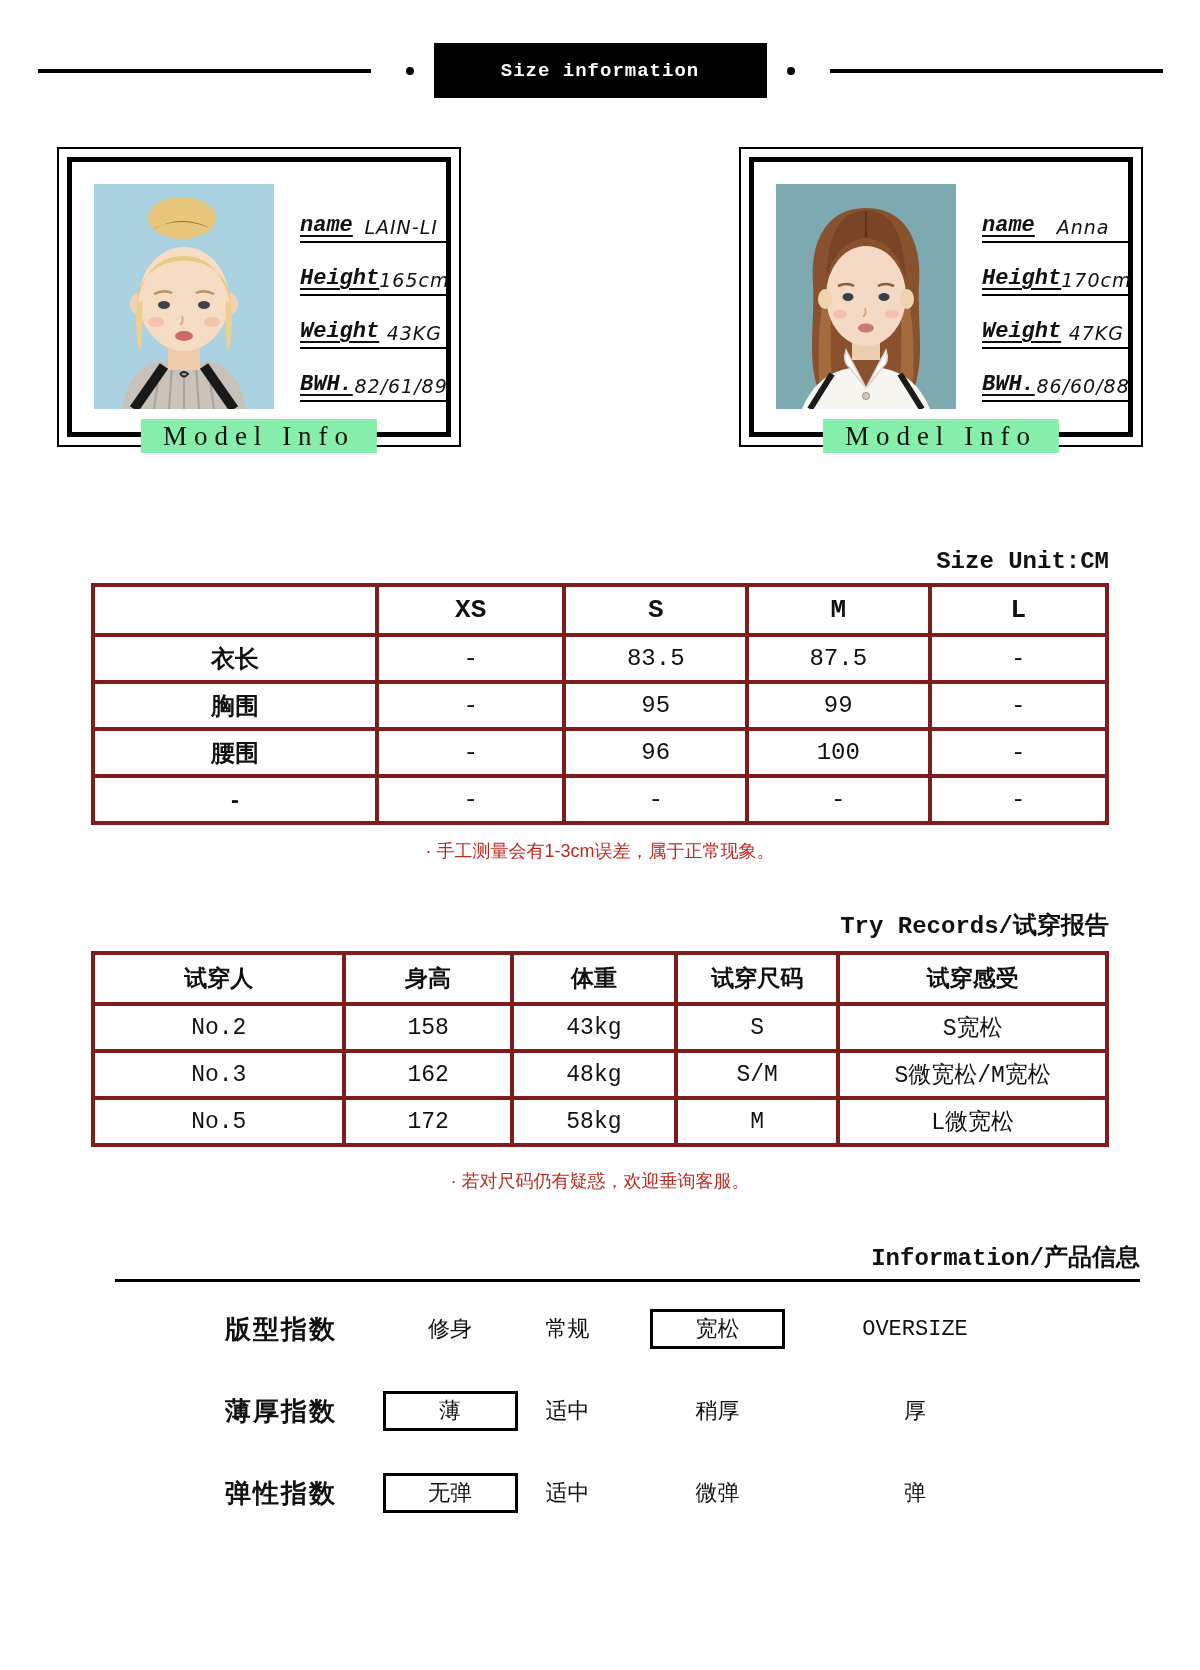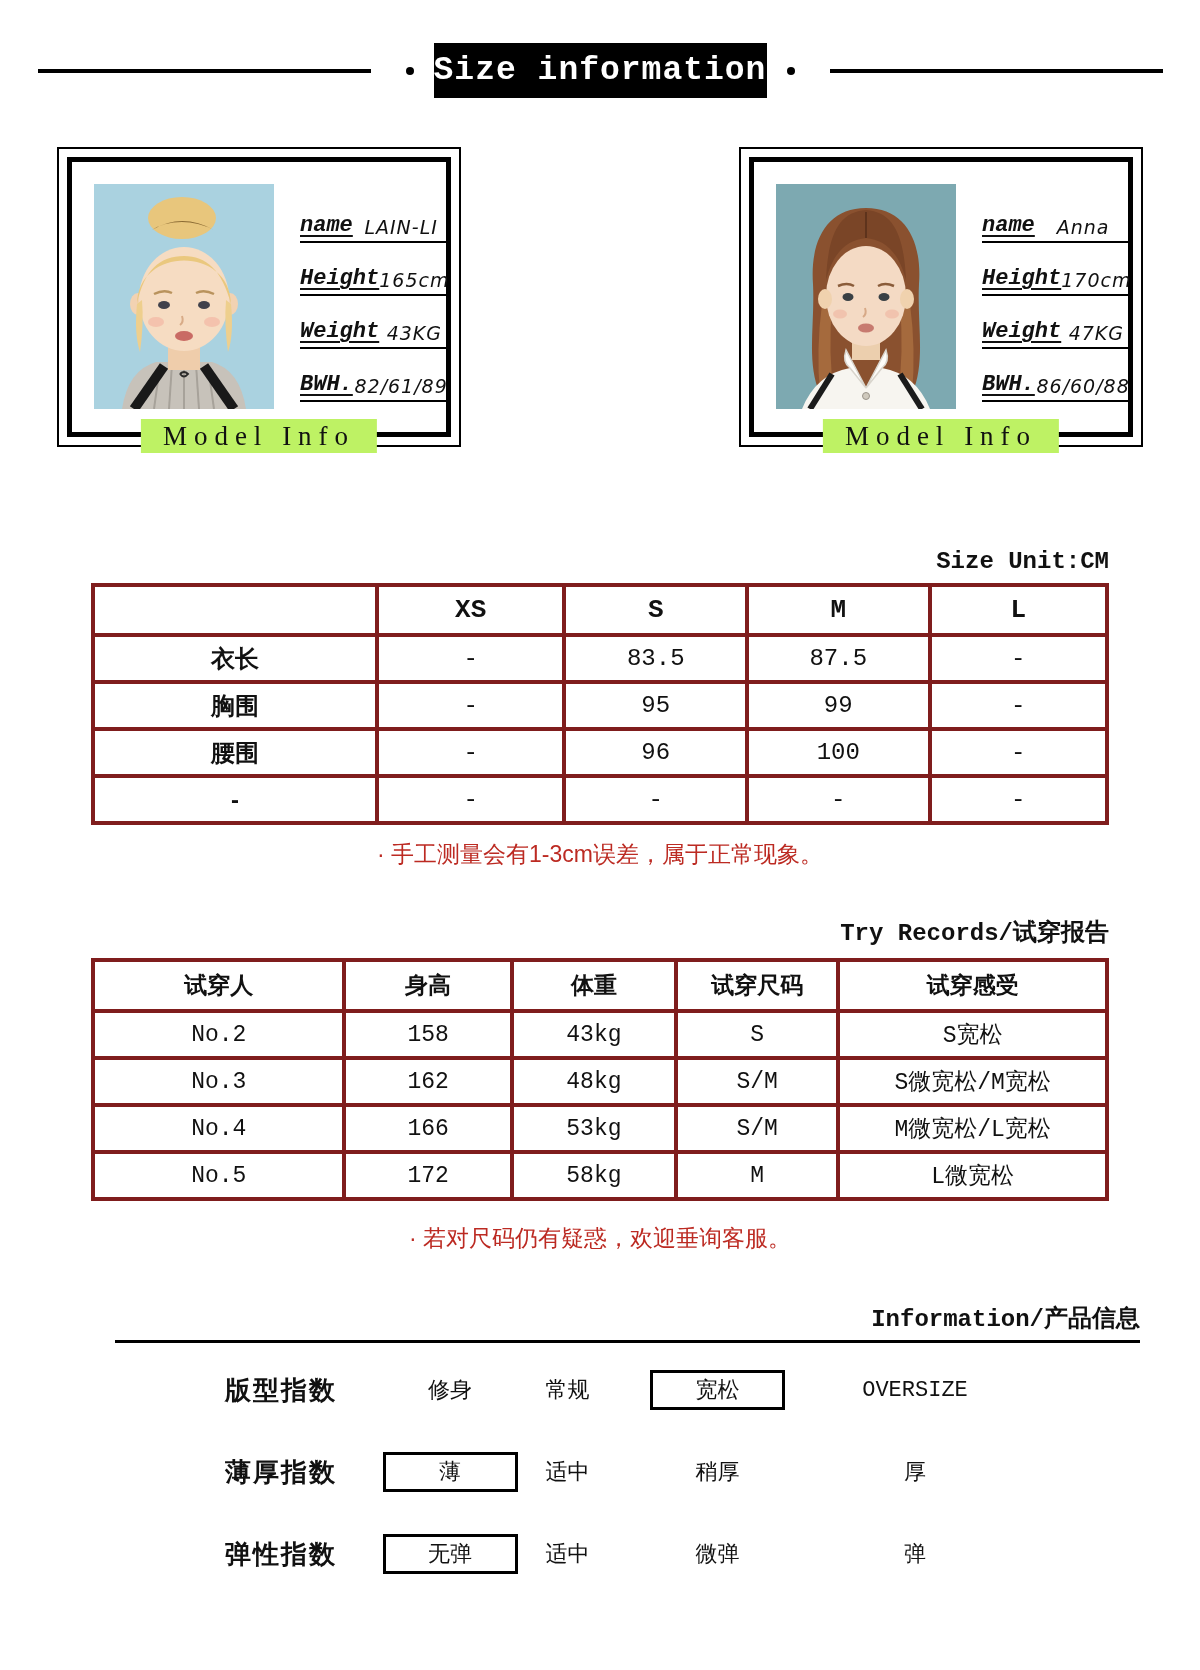--- a/index.html
+++ b/index.html
@@ -13,21 +13,21 @@
   }
 
   
   .banner{display:flex;align-items:center;justify-content:center;margin-top:43px;height:55px;}
   .hline{width:333px;height:4px;background:#000;}
   .dot{width:8px;height:8px;border-radius:50%;background:#000;margin:0 20px 0 35px;}
   .dot.right{margin:0 35px 0 20px;}
   .title-box{
     width:333px;height:55px;background:#000;color:#fff;
     display:flex;align-items:center;justify-content:center;
-    font-family:"Liberation Mono",monospace;font-size:33px;font-weight:600;letter-spacing:1px;
+    font-family:"Liberation Mono",monospace;font-size:19px;font-weight:600;letter-spacing:1px;
   }
 
   
   .cards-row{display:flex;justify-content:space-between;padding:0 57px;margin-top:49px;}
   .model-card{position:relative;width:404px;height:300px;border:2px solid #000;box-sizing:border-box;background:#fff;}
   .card-inner{
     position:absolute;left:8px;top:8px;right:8px;bottom:8px;
     border:5px solid #000;box-sizing:border-box;
     display:flex;gap:26px;padding:22px 16px 20px 22px;
   }
@@ -39,21 +39,21 @@
     display:flex;align-items:flex-end;padding-bottom:3px;
   }
   .f-label{
     font-family:"Liberation Mono",monospace;font-weight:700;font-style:italic;
     font-size:22px;text-decoration:underline;text-underline-offset:4px;text-decoration-thickness:2px;
     white-space:nowrap;
   }
   .f-value{flex:1;text-align:center;font-family:"DejaVu Sans",sans-serif;font-style:italic;font-size:19px;letter-spacing:1px;}
   .card-footer{
     position:absolute;left:50%;transform:translateX(-50%);bottom:-8px;
-    background:#bef264;padding:0 22px;line-height:34px;height:34px;
+    background:#86efac;padding:0 22px;line-height:34px;height:34px;
     font-family:"Liberation Serif",serif;font-size:27px;letter-spacing:7px;white-space:nowrap;
   }
 
   
   .content{width:1018px;margin:0 auto;}
   .unit-label{
     margin-top:101px;text-align:right;
     font-family:"Liberation Mono","Liberation Sans",sans-serif;font-weight:700;font-size:24px;
   }
   table.data-table{width:100%;border-collapse:collapse;border:3px solid #000;background:#fff;}
@@ -61,21 +61,21 @@
   .size-table{margin-top:8px;}
   .size-table th{height:46px;font-family:"Liberation Mono",monospace;font-weight:700;font-size:26px;}
   .size-table td{height:43px;font-family:"Liberation Mono",monospace;font-size:24px;}
   .size-table td:first-child{font-family:"Liberation Sans",sans-serif;font-weight:700;font-size:24px;}
   .size-table th:nth-child(1){width:28%;}
   .size-table th:nth-child(2){width:18.5%;}
   .size-table th:nth-child(3){width:18%;}
   .size-table th:nth-child(4){width:18%;}
   .size-table th:nth-child(5){width:17.5%;}
 
-  .note{margin-top:14px;text-align:center;font-size:23px;color:#bc2a22;}
+  .note{margin-top:14px;text-align:center;font-size:18px;color:#bc2a22;}
 
   .try-title{
     margin-top:46px;text-align:right;
     font-family:"Liberation Mono","Liberation Sans",sans-serif;font-weight:700;font-size:24px;
   }
   .try-table{margin-top:10px;}
   .try-table th{height:47px;font-size:23px;font-weight:700;font-family:Liberation Serif, serif;}
   .try-table td{height:43px;font-family:"Liberation Mono","Liberation Sans",sans-serif;font-size:23px;}
   .try-table th:nth-child(1){width:24.8%;}
   .try-table th:nth-child(2){width:16.5%;}
@@ -294,27 +294,20 @@
             <td>S宽松</td>
           </tr>
           <tr>
             <td>No.3</td>
             <td>162</td>
             <td>48kg</td>
             <td>S/M</td>
             <td>S微宽松/M宽松</td>
           </tr>
           <tr>
-            <td>No.4</td>
-            <td>166</td>
-            <td>53kg</td>
-            <td>S/M</td>
-            <td>M微宽松/L宽松</td>
-          </tr>
-          <tr>
             <td>No.5</td>
             <td>172</td>
             <td>58kg</td>
             <td>M</td>
             <td>L微宽松</td>
           </tr>
         </tbody>
       </table>
     <div class="note second">· 若对尺码仍有疑惑，欢迎垂询客服。</div>
   </div>

